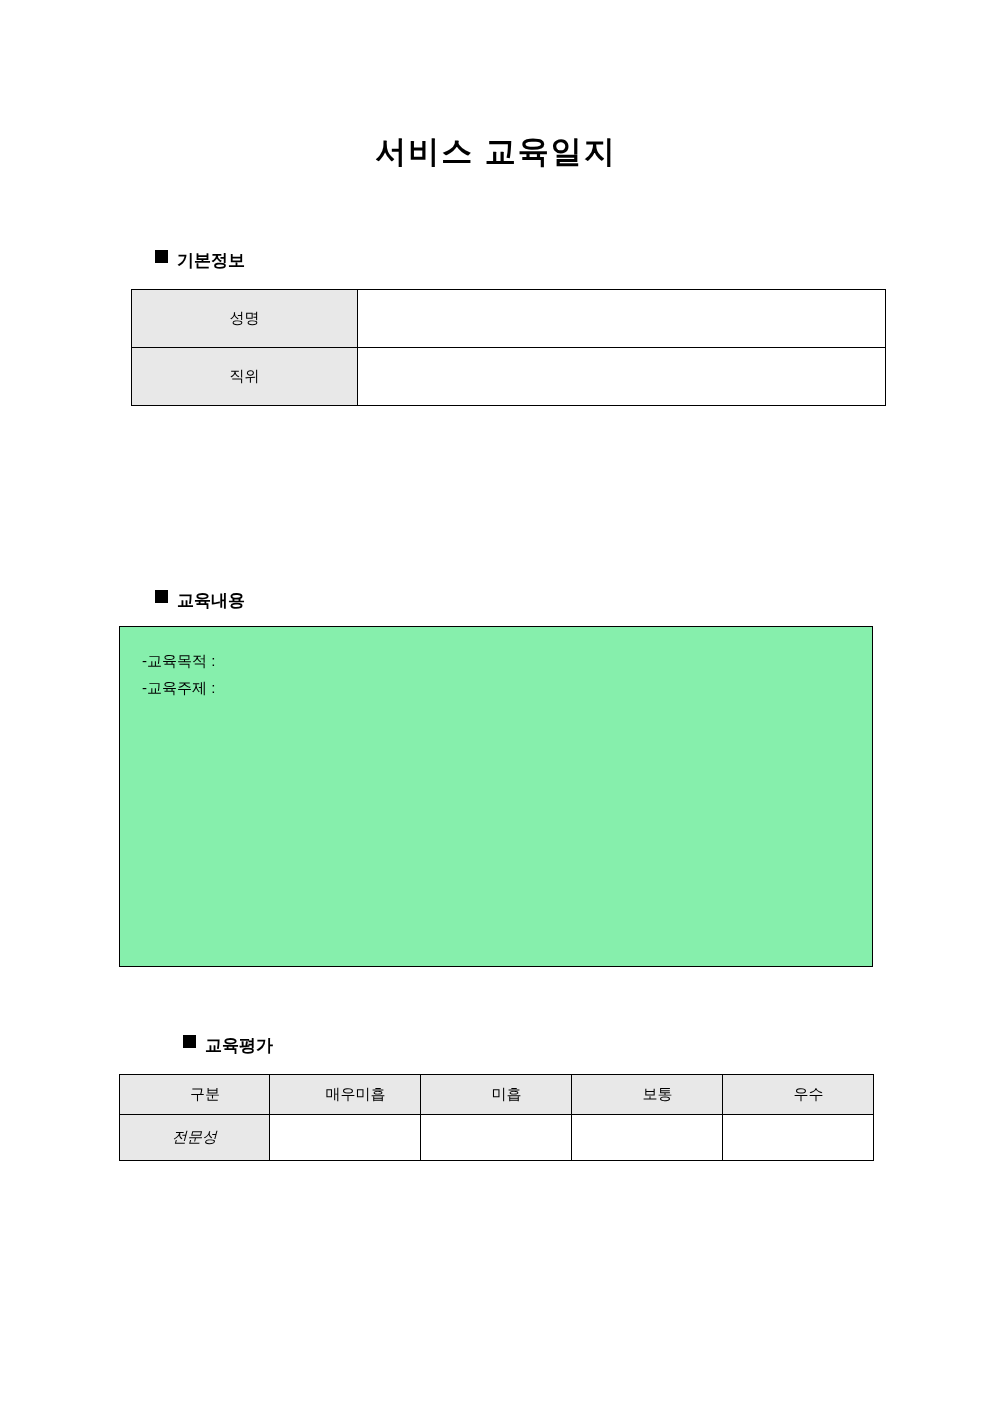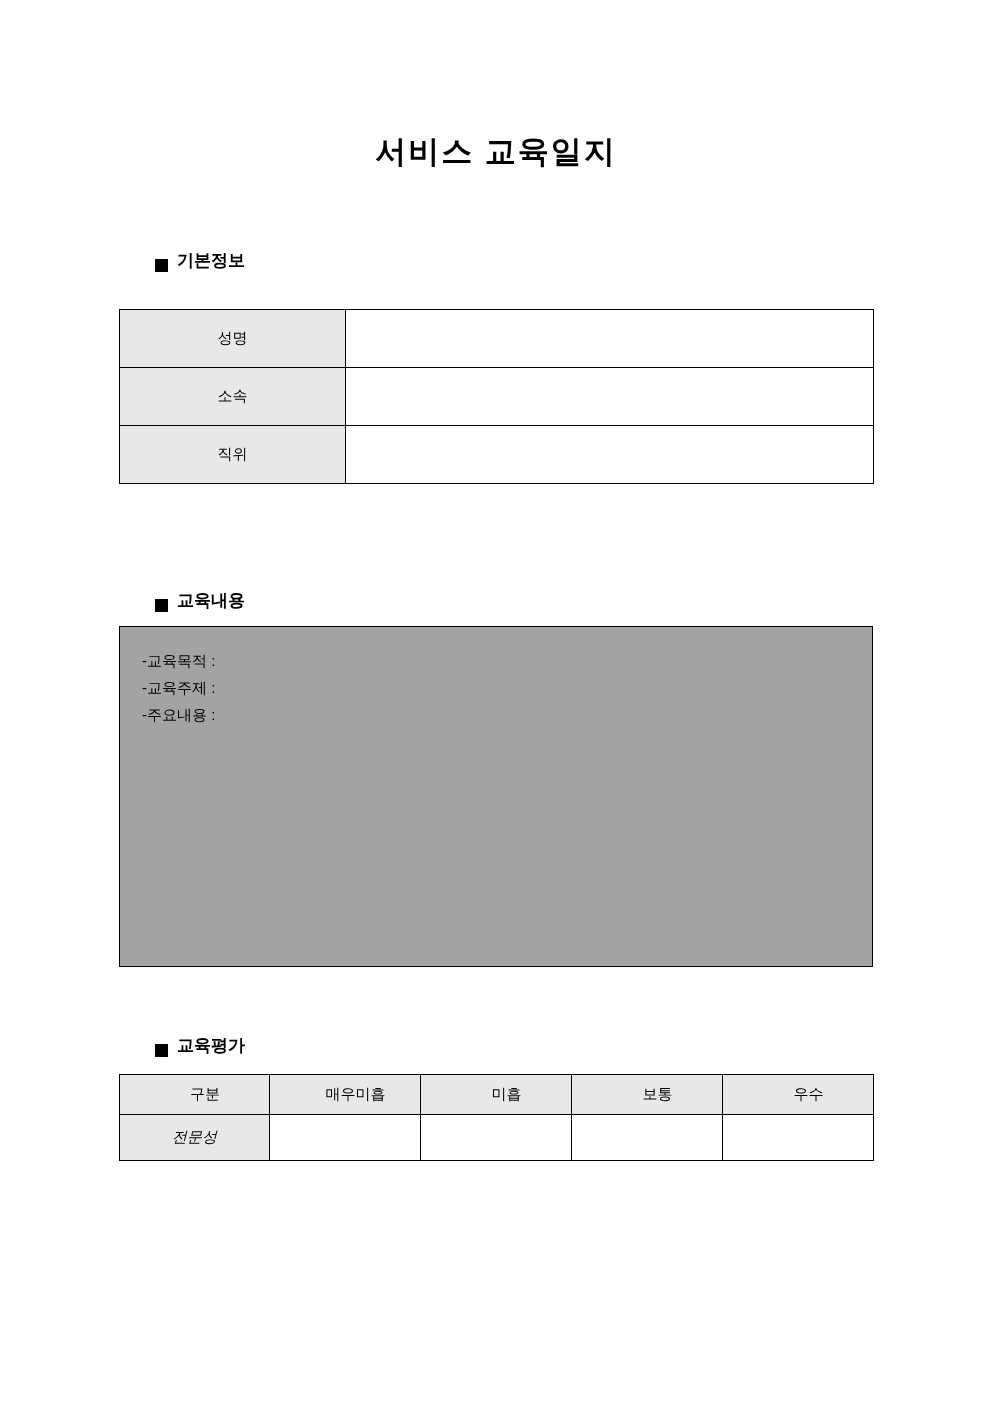--- a/index.html
+++ b/index.html
@@ -39,35 +39,35 @@
   }
 
   
   .section-head {
     position: absolute;
     left: 119px;
     font-size: 17px;
     font-weight: bold;
     line-height: 22px;
     display: flex;
-    align-items: flex-end;
+    align-items: flex-start;
     white-space: nowrap;
     padding-left: 36px;
   }
   .section-head .marker {
     display: inline-block;
     width: 13px;
     height: 13px;
     background: #000000;
     margin-right: 9px;
     flex: 0 0 auto;
   }
   #head-basic   { top: 250px; }
   #head-content { top: 590px; }
-  #head-eval    { top: 1035px; }
+  #head-eval    { top: 1035px; margin-left: 28px; }
 
   
   .doc-table {
     position: absolute;
     border-collapse: collapse;
     table-layout: fixed;
     font-size: 15px;
   }
   .doc-table td, .doc-table th {
     border: 1px solid #000000;
@@ -77,41 +77,40 @@
     text-align: center;
     vertical-align: middle;
     background: #ffffff;
   }
   .doc-table .lbl {
     background: #e8e8e8;
   }
 
   
   #table-basic {
-    left: 119px;
+    left: 131px;
     top: 289px;
     width: 754px;
-    margin-top: 20px;
   }
   #table-basic td {
     height: 57px;
   }
   #table-basic col.c-label { width: 226px; }
   #table-basic col.c-value { width: 528px; }
 
   
   #content-box {
     position: absolute;
     left: 119px;
     top: 626px;
     width: 754px;
     height: 341px;
     box-sizing: border-box;
     border: 1px solid #000000;
-    background: #a3a3a3;
+    background: #86efac;
   }
   #content-box .lines {
     padding: 20px 0 0 22px;
   }
   #content-box .line {
     font-size: 15px;
     line-height: 27px;
     white-space: nowrap;
   }
 
@@ -149,40 +148,35 @@
     <colgroup>
       <col class="c-label">
       <col class="c-value">
     </colgroup>
     <tbody>
       <tr>
         <td class="lbl">성명</td>
         <td></td>
       </tr>
       <tr>
-        <td class="lbl">소속</td>
-        <td></td>
-      </tr>
-      <tr>
         <td class="lbl">직위</td>
         <td></td>
       </tr>
     </tbody>
   </table>
 
   <div class="section-head" id="head-content">
     <span class="marker"></span>
     <span>교육내용</span>
   </div>
 
   <div id="content-box">
     <div class="lines">
       <div class="line">-교육목적 :</div>
       <div class="line">-교육주제 :</div>
-      <div class="line">-주요내용 :</div>
     </div>
   </div>
 
   <div class="section-head" id="head-eval">
     <span class="marker"></span>
     <span>교육평가</span>
   </div>
 
   <table class="doc-table" id="table-eval">
     <colgroup>

